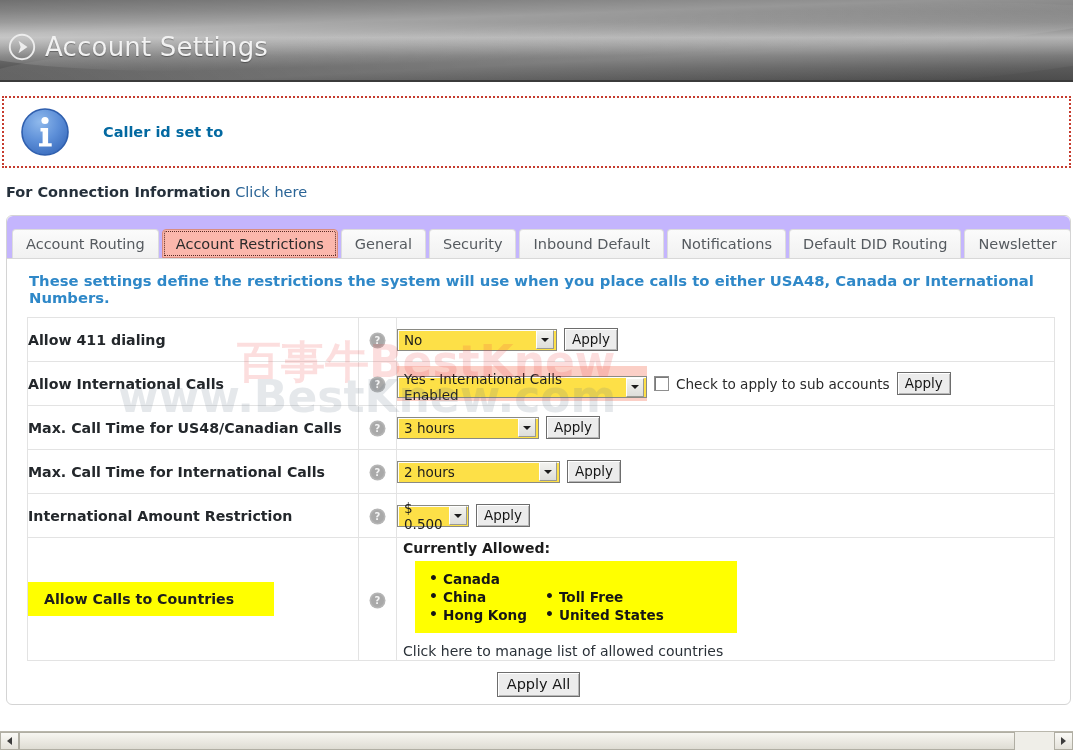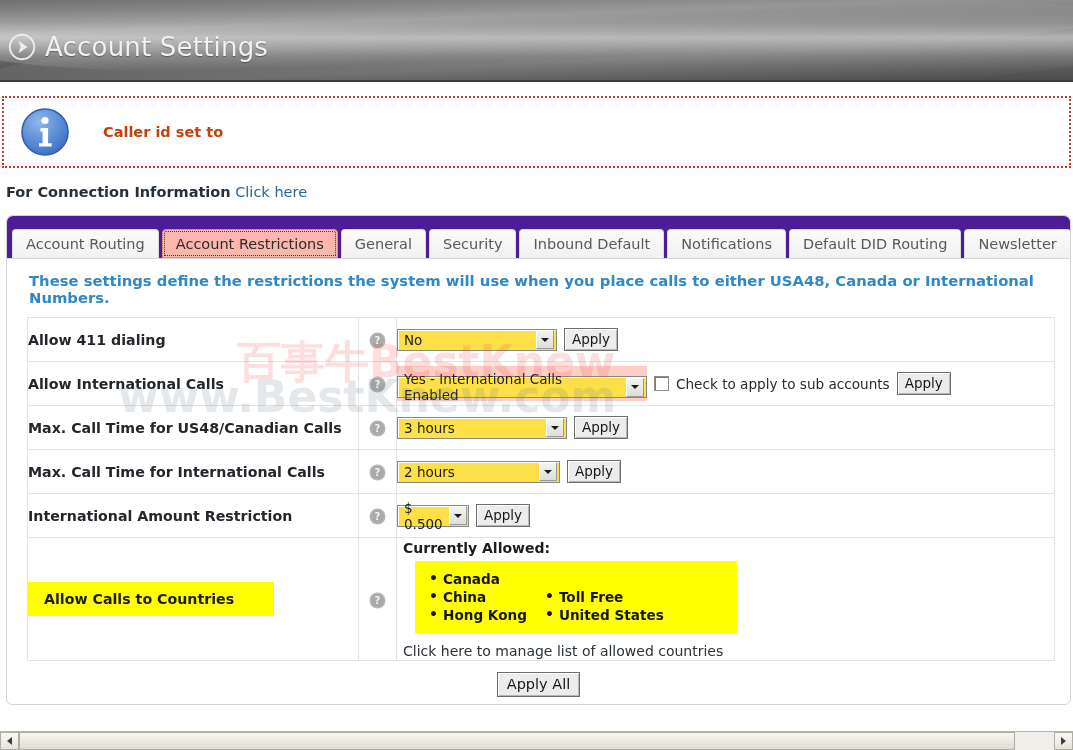--- a/index.html
+++ b/index.html
@@ -69,21 +69,21 @@
     margin: 14px 2px 0 2px;
     border: 2px dotted #c63b2e;
     height: 72px;
     display: flex;
     align-items: center;
     padding-left: 13px;
     box-sizing: border-box;
   }
   .notice-icon { width: 56px; height: 56px; flex: 0 0 auto; }
   .notice-text {
-    color: #c2410c;
+    color: #0369a1;
     font-weight: bold;
     font-size: 14.5px;
     margin-left: 30px;
   }
 
   .connection-line {
     margin: 16px 0 0 6px;
     font-size: 14.5px;
     color: #25303b;
   }
@@ -102,21 +102,21 @@
     background: #fff;
     position: relative;
     height: 490px;
     box-sizing: border-box;
   }
   .tabbar {
     display: flex;
     align-items: flex-end;
     height: 36px;
     padding: 6px 0 0 5px;
-    background: #4c1d95;
+    background: #c4b5fd;
     border-radius: 6px 6px 0 0;
     border-bottom: 1px solid #d8d8d8;
     overflow: hidden;
   }
   .tab {
     height: 29px;
     line-height: 29px;
     padding: 0 13px;
     font-size: 14.5px;
     color: #555a5f;
@@ -474,21 +474,21 @@
       <td class="lbl">Max. Call Time for US48/Canadian Calls</td>
       <td class="qcol">
         <svg class="q-icon" viewBox="0 0 17 17">
           <circle cx="8.5" cy="8.5" r="8" fill="#b5b5b5"></circle>
           <circle cx="8.5" cy="8.5" r="6.4" fill="#a9a9a9"></circle>
           <text x="8.5" y="12.4" font-size="10" font-family="DejaVu Sans, sans-serif" font-weight="bold" fill="#f3f3f3" text-anchor="middle">?</text>
         </svg>
       </td>
       <td class="ctl">
         <div class="ctl-wrap">
-          <div class="sel w170" style="width:170px">
+          <div class="sel w170" style="width:142px">
             <span>3 hours</span>
             <span class="arrow"></span>
           </div>
           <button class="btn">Apply</button>
         </div>
       </td>
     </tr>
 
     <tr>
       <td class="lbl">Max. Call Time for International Calls</td>

